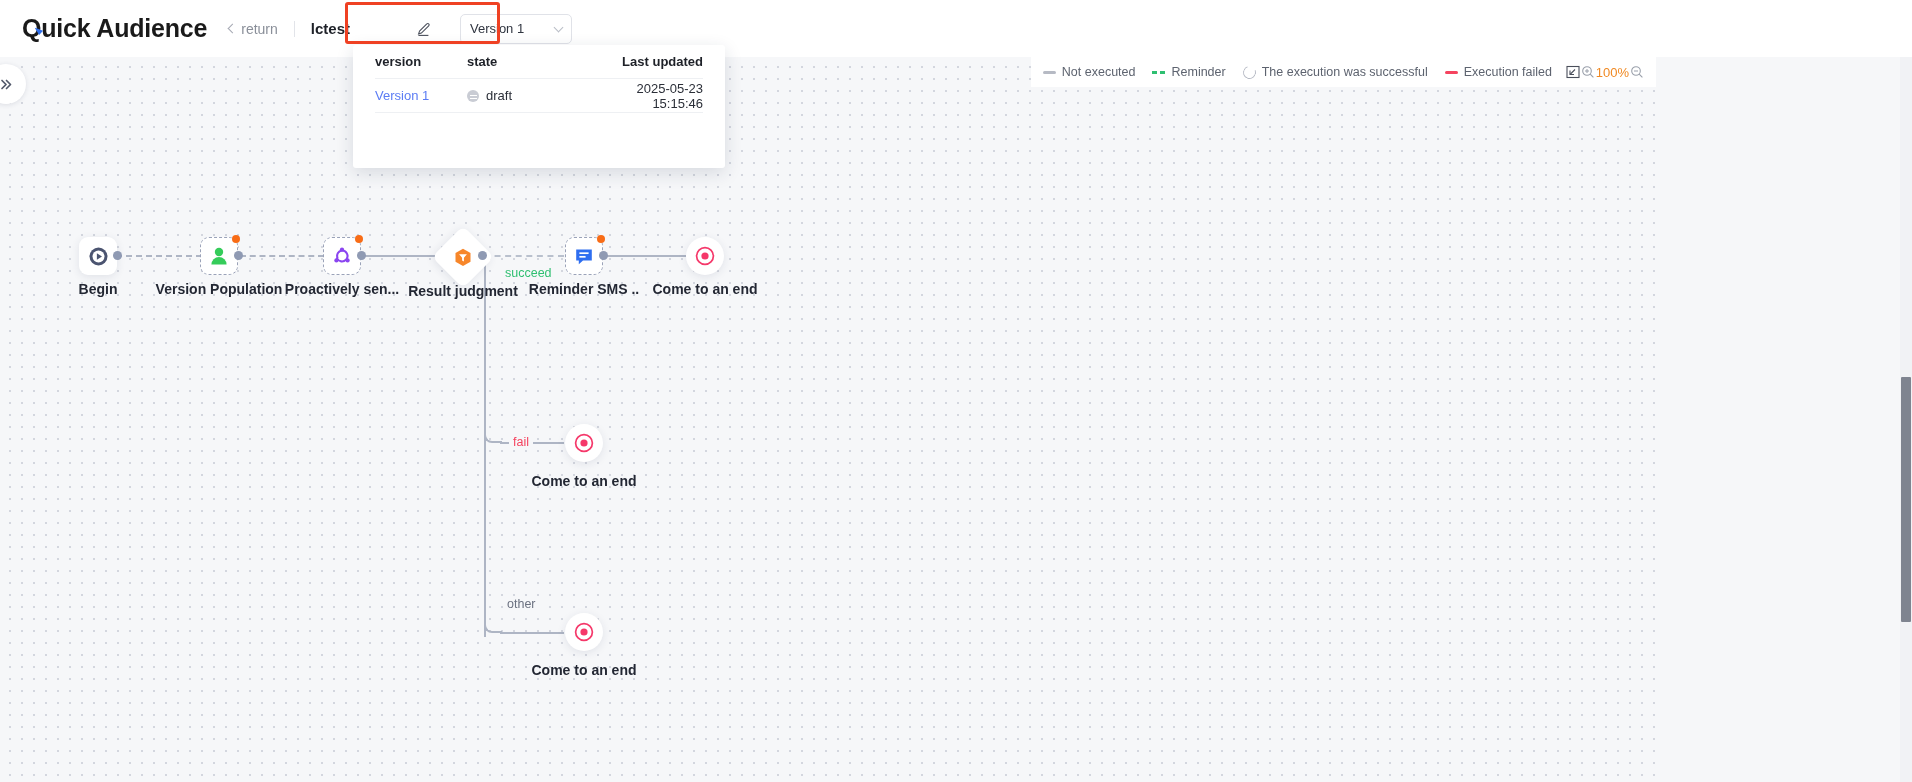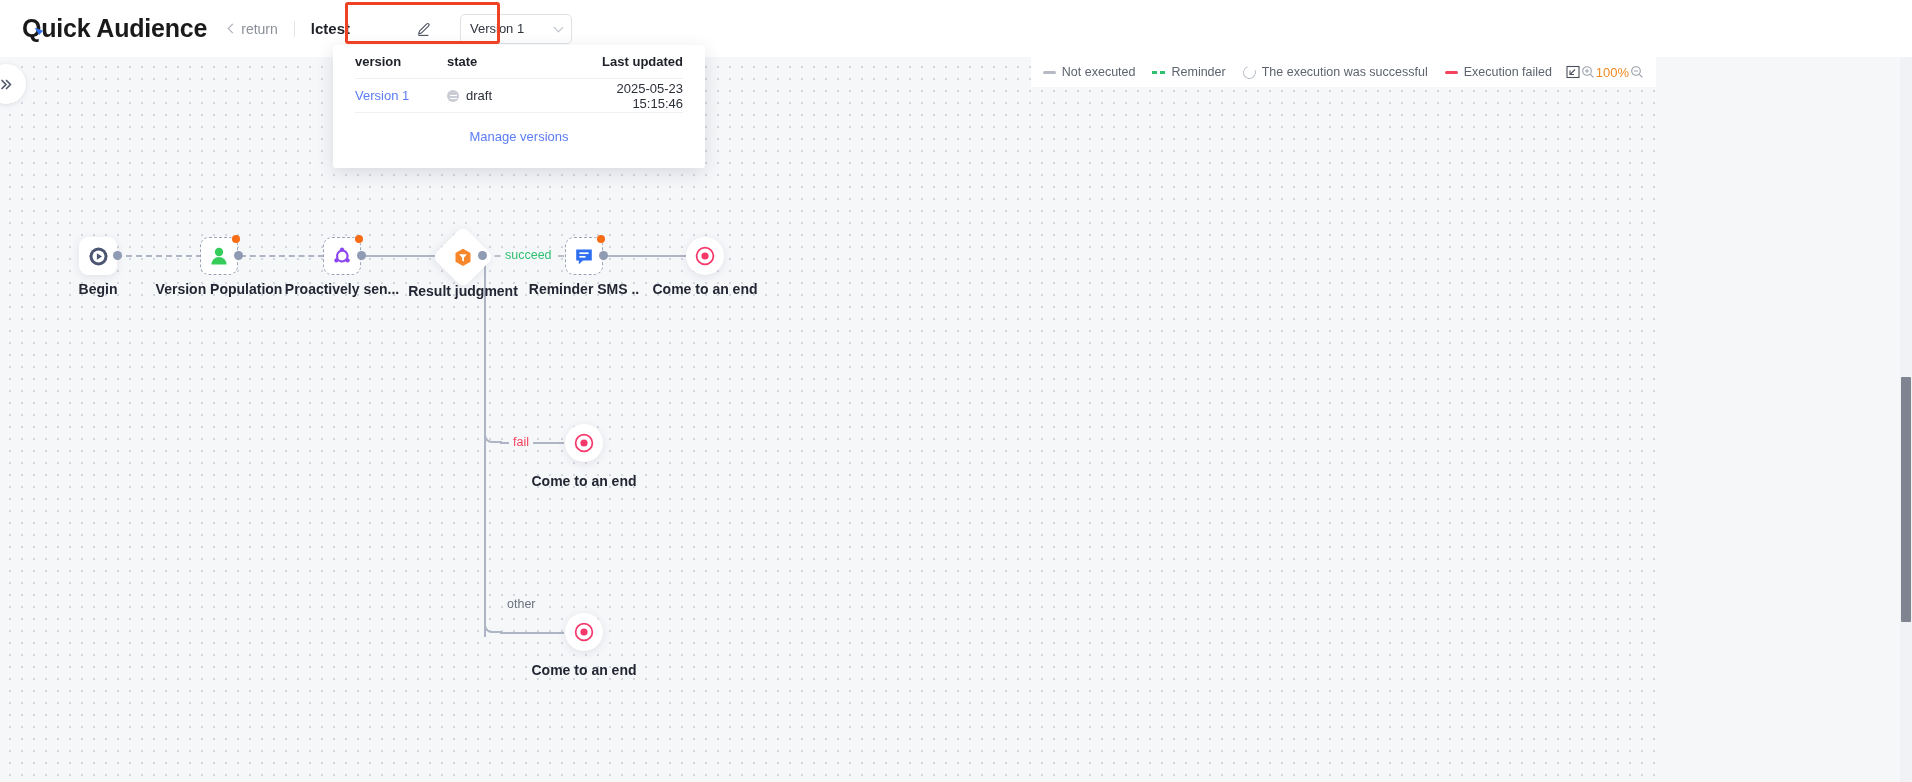--- a/index.html
+++ b/index.html
@@ -181,34 +181,34 @@
     height: 0; border-top: 2px dashed #aeb5c4;
   }
   .edge-h-solid { height: 2px; background: #aeb5c4; }
   .edge-v-solid { width: 2px; background: #aeb5c4; }
   .edge-h-dash-green { height: 0; border-top: 2px dashed #b9c0cd; }
   .edge-label {
     position: absolute; font-size: 12.5px;
     background: #f6f7f9; padding: 0 4px;
     white-space: nowrap;
   }
-  .lbl-succeed { color: #2fbf71; }
+  .lbl-succeed { color: #2fbf71; margin-top: 18px; }
   .lbl-fail { color: #f5435f; }
   .lbl-other { color: #6b7180; }
   .corner {
     position: absolute;
     border-left: 2px solid #aeb5c4;
     border-bottom: 2px solid #aeb5c4;
     border-bottom-left-radius: 8px;
   }
 
   
   .ver-panel {
     position: absolute;
-    left: 333px; top: 45px;
+    left: 353px; top: 45px;
     width: 372px; height: 123px;
     background: #fff;
     border-radius: 3px;
     box-shadow: 0 5px 18px rgba(30,40,70,.14);
     z-index: 50;
     padding: 0 22px;
   }
   .vp-row {
     display: flex; align-items: center;
     height: 34px;
@@ -459,20 +459,19 @@
   <div class="vp-row vp-body">
     <div class="vp-c1 vp-link">Version 1</div>
     <div class="vp-c2">
       <span class="state-dot">
           <i></i>
         </span>
       <span>draft</span>
     </div>
     <div class="vp-c3">2025-05-23 15:15:46</div>
   </div>
-  <div class="vp-manage">Manage versions</div>
 </div>
 
 <div class="redbox"></div>
 
 <div class="scrollbar-track">
   <div class="scrollbar-thumb"></div>
 </div>
 
 </body></html>

